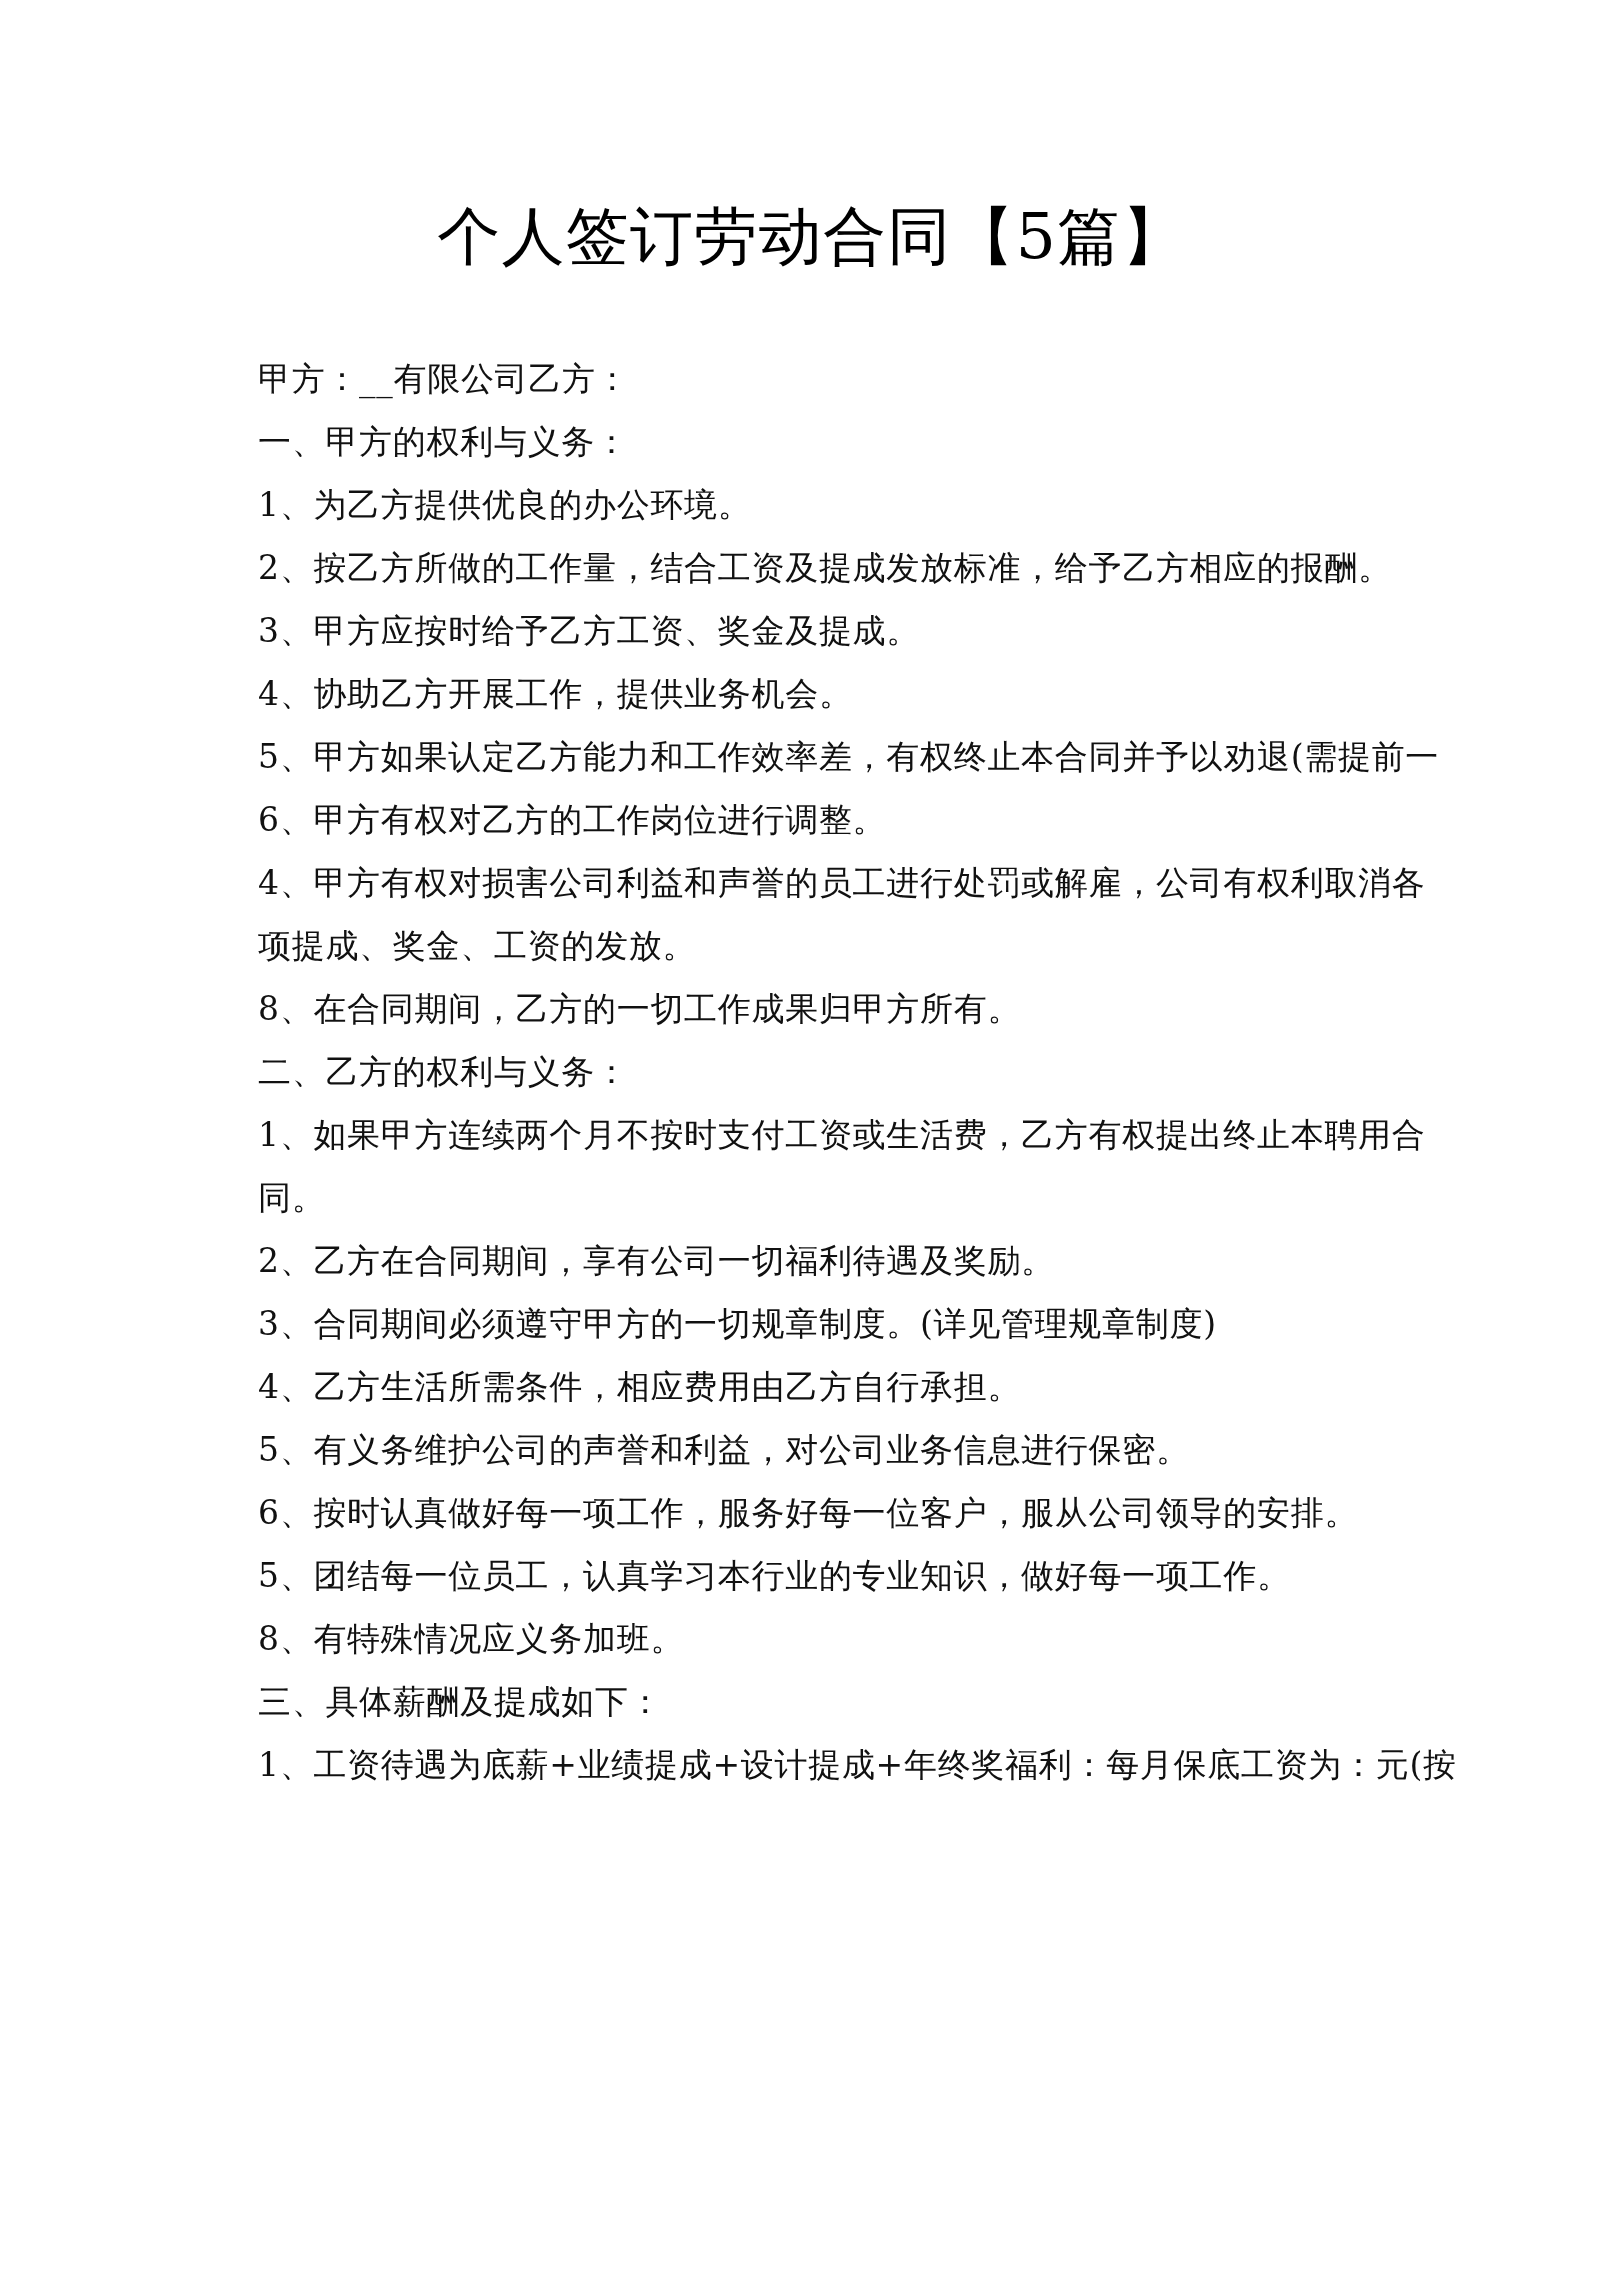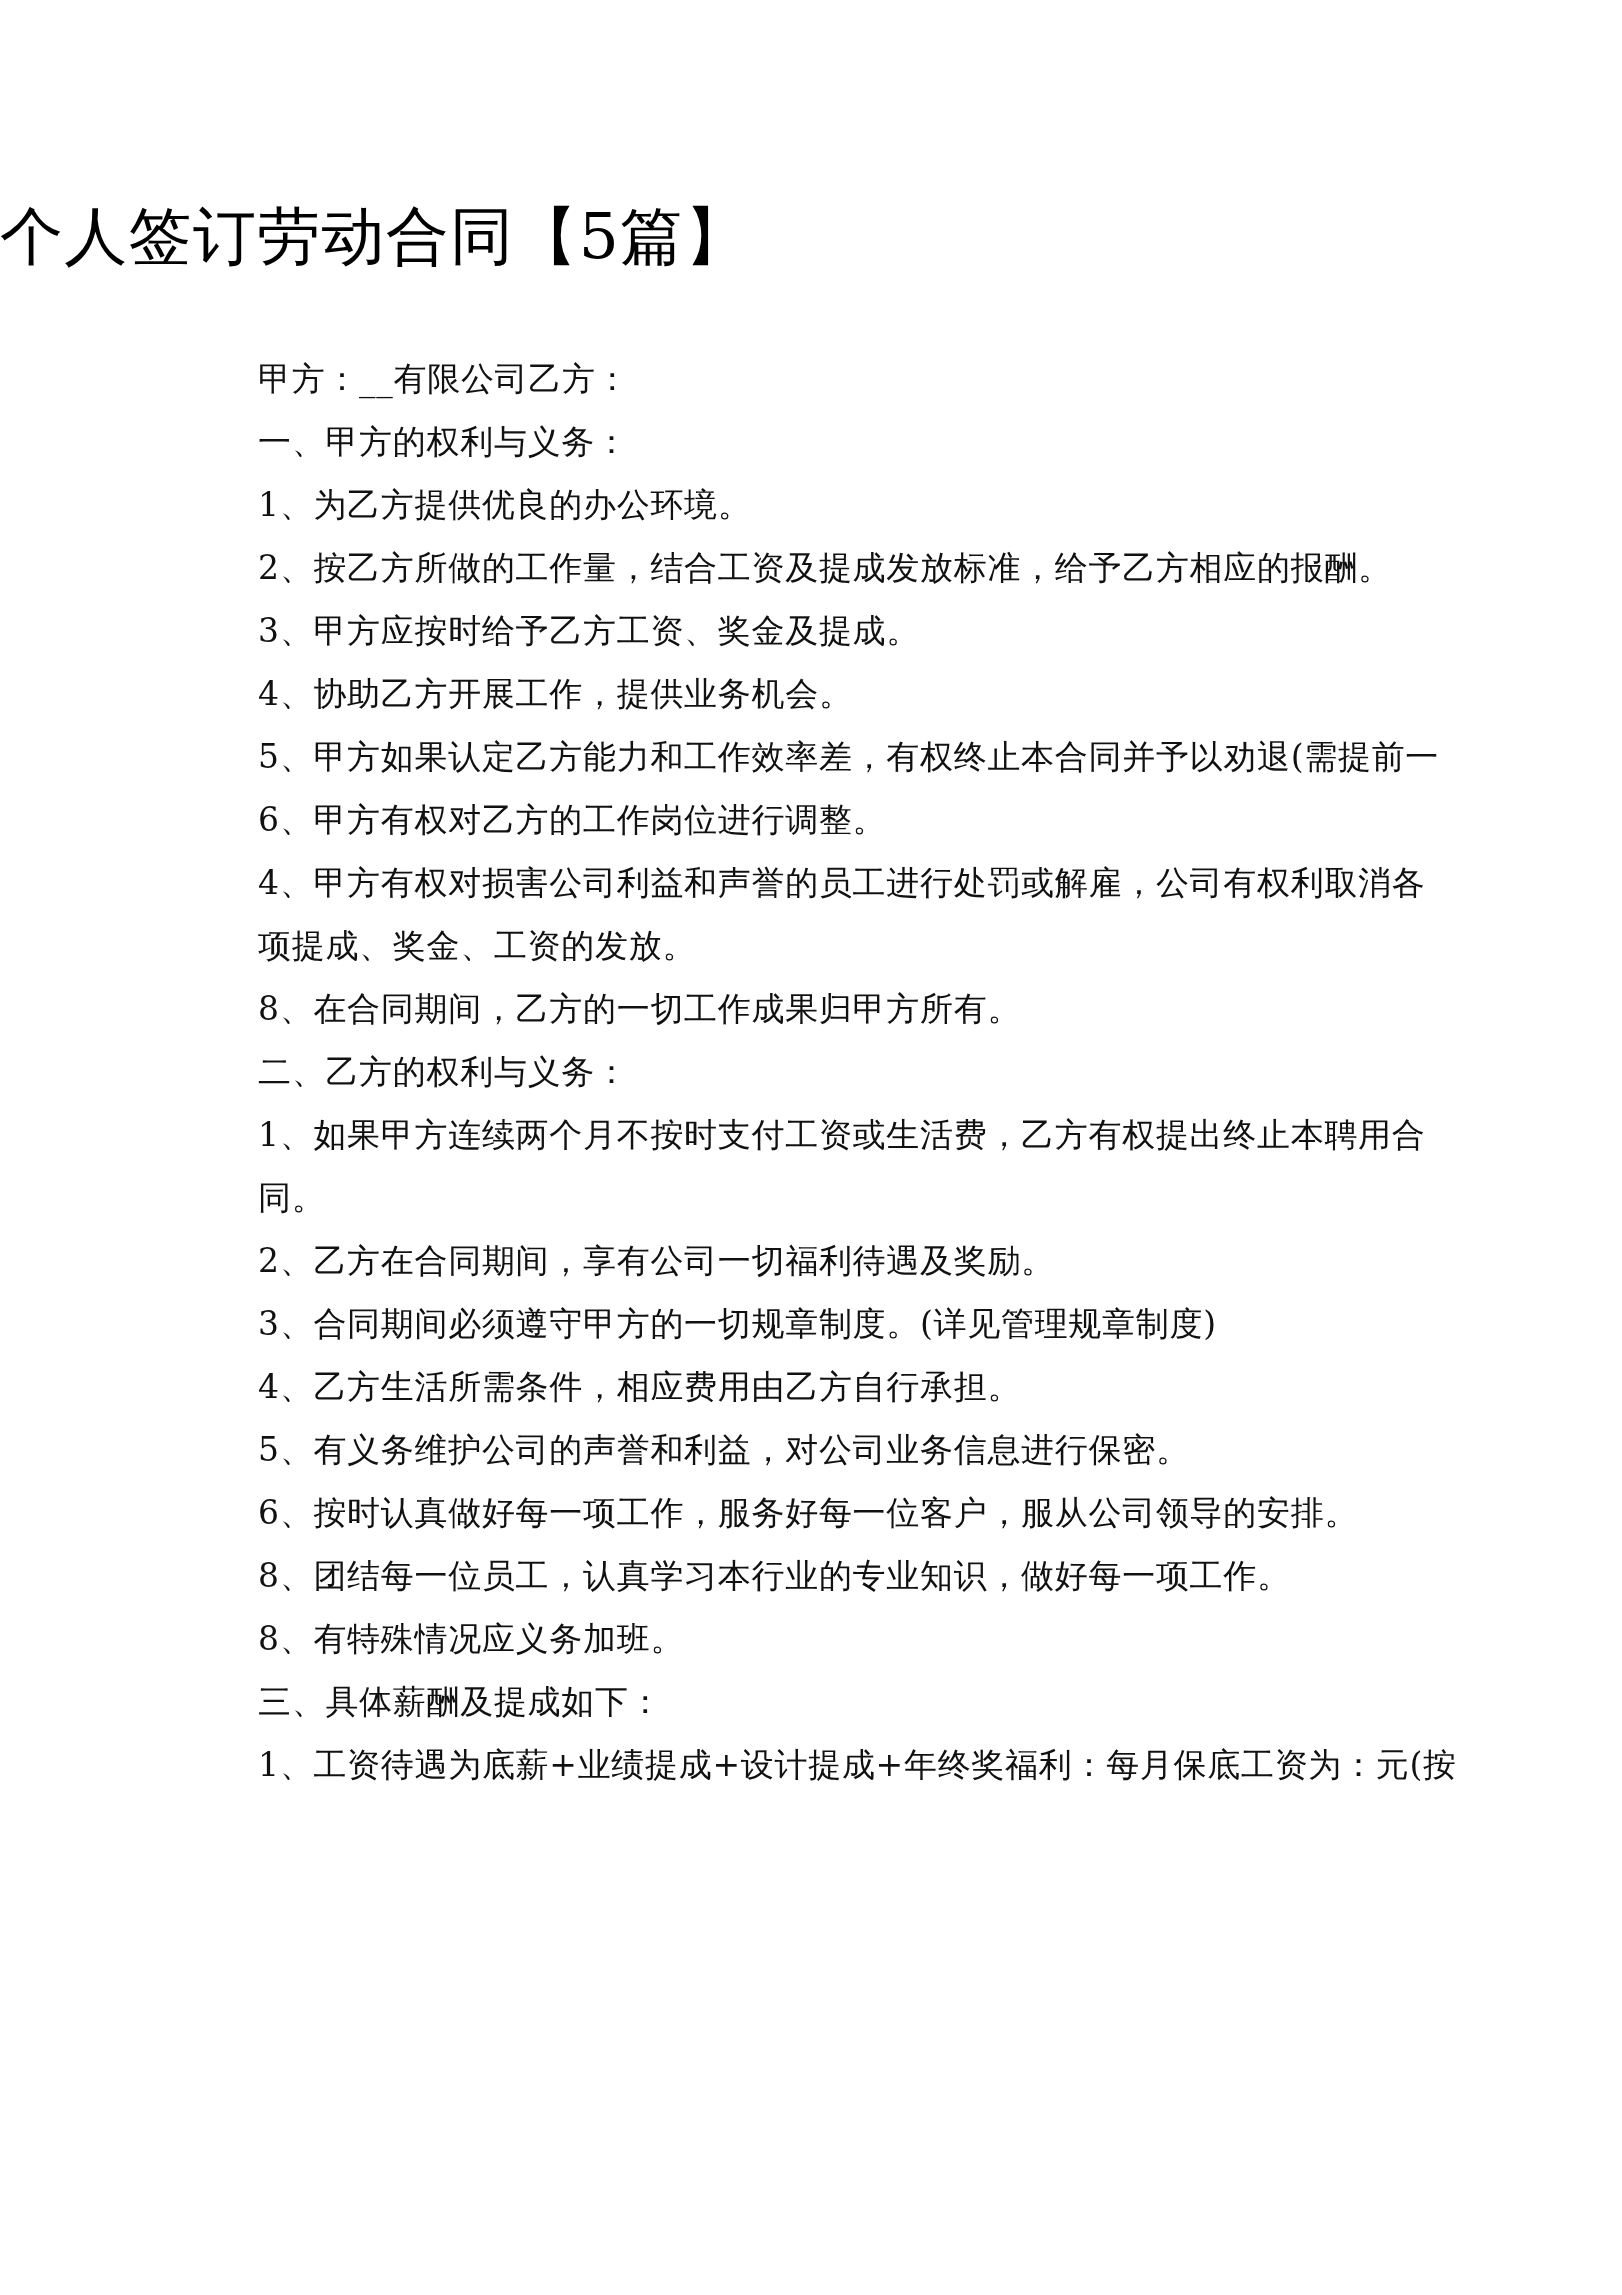--- a/index.html
+++ b/index.html
@@ -21,21 +21,21 @@
       top: 0;
       width: 1623px;
       height: 2295px;
       background: #ffffff;
     }
     .title {
       position: absolute;
       top: 191px;
       left: 0;
       width: 1623px;
-      text-align: left;
+      text-align: center;
       font-size: 63px;
       line-height: 92px;
       font-weight: normal;
       letter-spacing: 1.3px;
       color: #000000;
       margin: 0;
     }
     .body {
       position: absolute;
       left: 258px;
@@ -70,19 +70,19 @@
     <span class="line">项提成、奖金、工资的发放。</span>
     <span class="line">8、在合同期间，乙方的一切工作成果归甲方所有。</span>
     <span class="line">二、乙方的权利与义务：</span>
     <span class="line">1、如果甲方连续两个月不按时支付工资或生活费，乙方有权提出终止本聘用合</span>
     <span class="line">同。</span>
     <span class="line">2、乙方在合同期间，享有公司一切福利待遇及奖励。</span>
     <span class="line">3、合同期间必须遵守甲方的一切规章制度。(详见管理规章制度)</span>
     <span class="line">4、乙方生活所需条件，相应费用由乙方自行承担。</span>
     <span class="line">5、有义务维护公司的声誉和利益，对公司业务信息进行保密。</span>
     <span class="line">6、按时认真做好每一项工作，服务好每一位客户，服从公司领导的安排。</span>
-    <span class="line">8、团结每一位员工，认真学习本行业的专业知识，做好每一项工作。</span>
+    <span class="line">5、团结每一位员工，认真学习本行业的专业知识，做好每一项工作。</span>
     <span class="line">8、有特殊情况应义务加班。</span>
     <span class="line">三、具体薪酬及提成如下：</span>
     <span class="line">1、工资待遇为底薪+业绩提成+设计提成+年终奖福利：每月保底工资为：元(按</span>
   </div>
 </div>
 
 
 </body></html>

